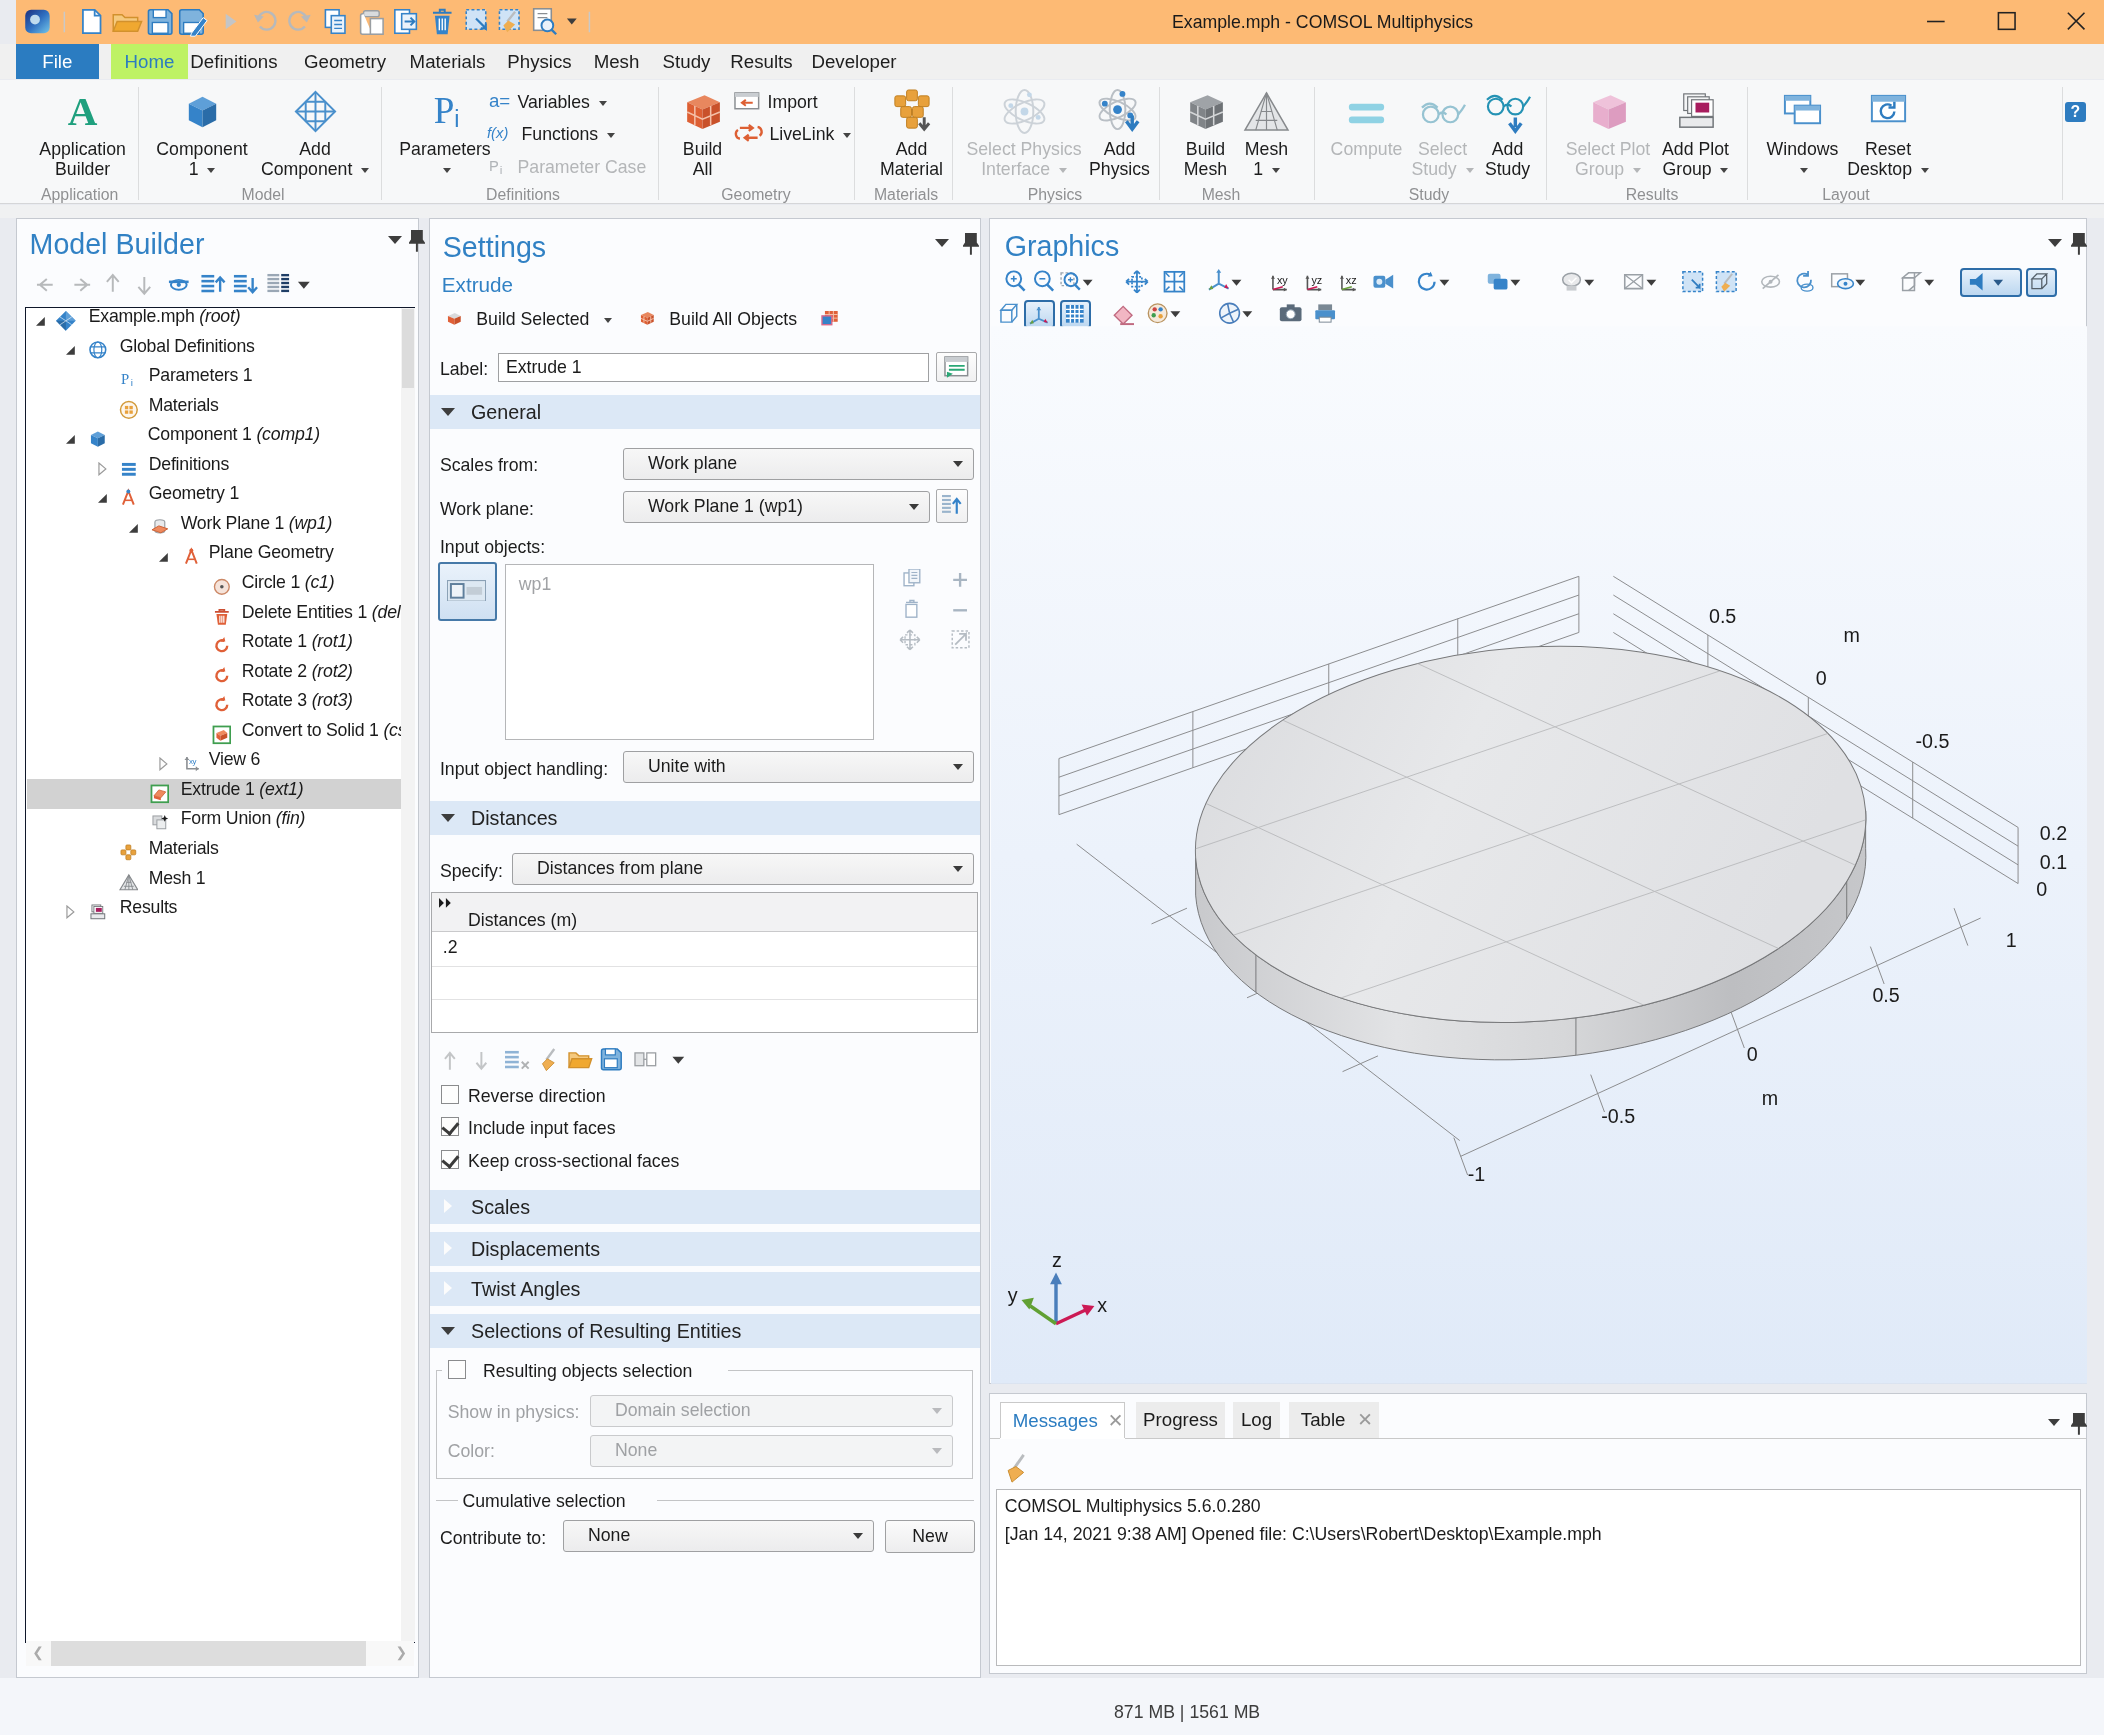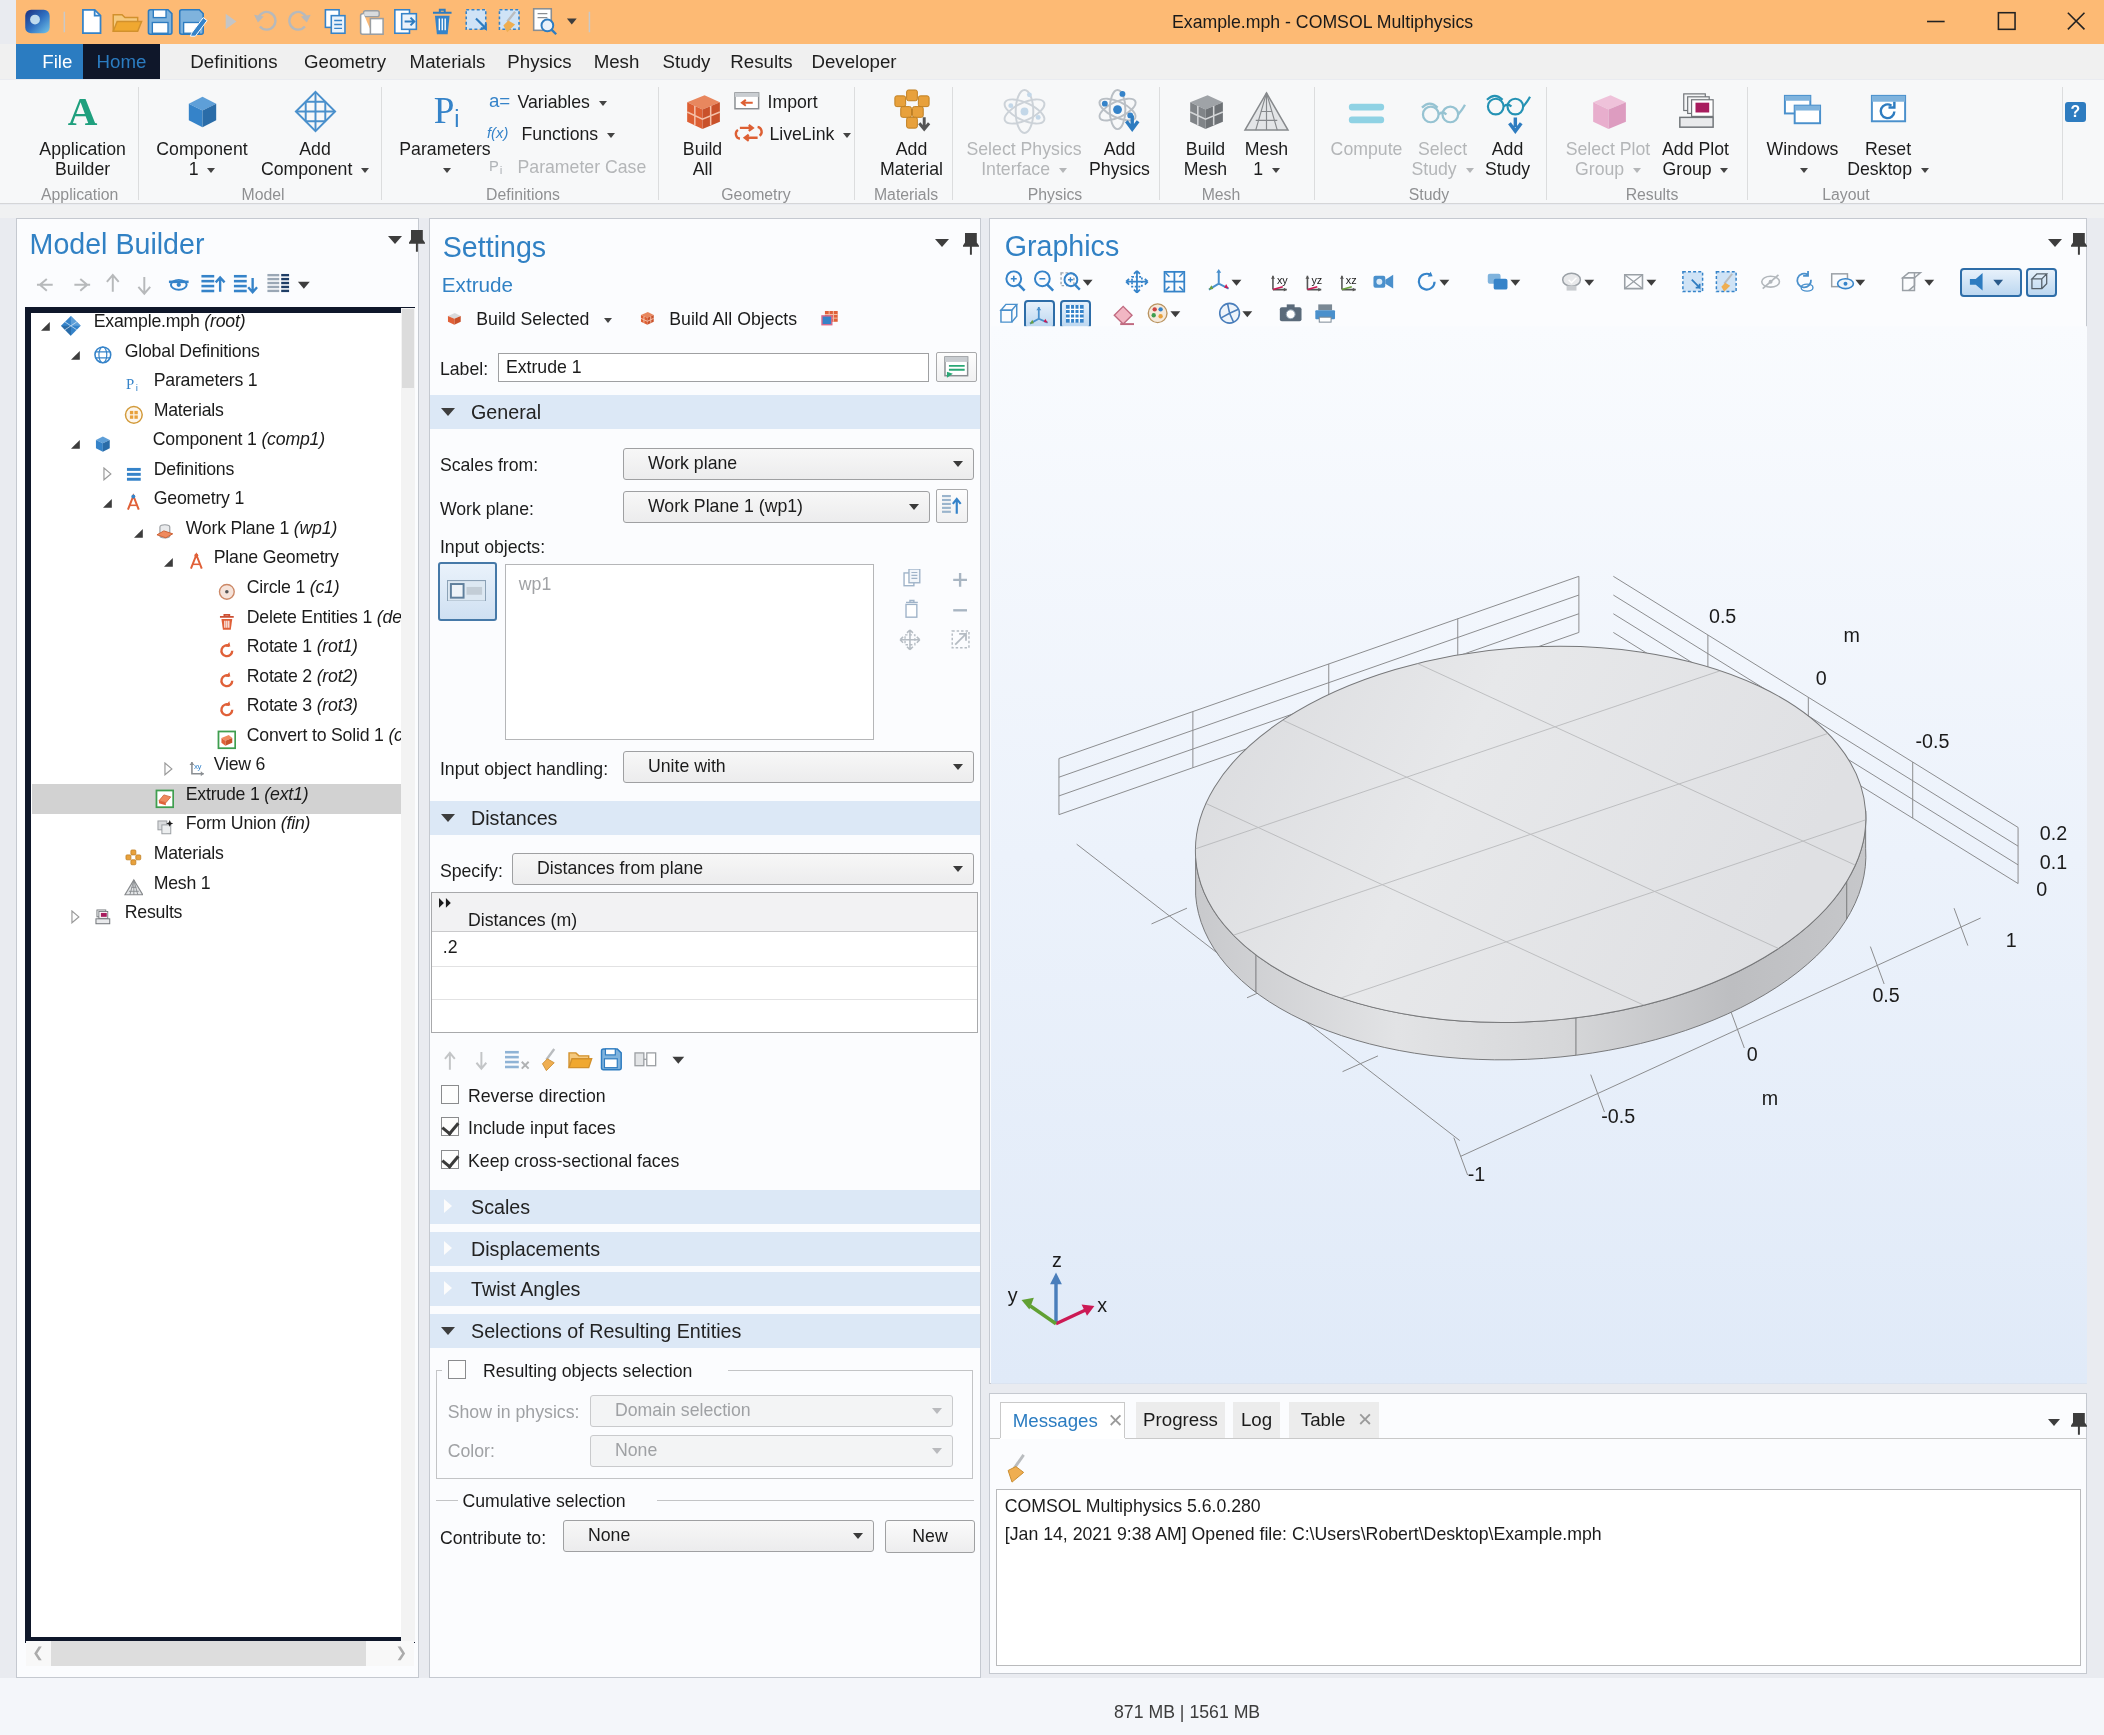--- a/index.html
+++ b/index.html
@@ -5,21 +5,21 @@
 * { margin:0; padding:0; box-sizing:border-box; }
 html,body { width:2104px; height:1736px; font-family:"Liberation Sans", sans-serif; background:#ffffff; overflow:hidden; }
 #win { position:absolute; left:0; top:0; width:2104px; height:1736px; background:#e9ebf0; }
 
 #titlebar { position:absolute; left:16px; top:0; width:2104px; height:44px; background:#fdba74; }
 #title-text { position:absolute; left:1156px; top:11.8px; width:493px; font-size:17.7px; color:#1a1a1a; white-space:nowrap; }
 
 #tabrow { position:absolute; left:0; top:44px; width:2104px; height:35px; background:#f0f0f0; }
 .tab { position:absolute; top:0; height:35px; line-height:35px; text-align:center; font-size:18.7px; color:#1e1e1e; }
 #tab-file { left:15.8px; width:83px; background:#2b7cc1; color:#ffffff; }
-#tab-home { left:83px; width:77px; background:#0f172a; color:#2b7cc1; }
+#tab-home { left:111px; width:77px; background:#bef264; color:#2b7cc1; }
 
 #ribbon { position:absolute; left:0; top:80px; width:2104px; height:124px; background:#f7f8f9; border-bottom:1px solid #d5d6d8; }
 #ribbonstrip { position:absolute; left:0; top:205px; width:2104px; height:12.8px; background:#f0f1f2; }
 .rsep { position:absolute; top:6.9px; width:1px; height:113px; background:#dcddde; }
 .rgl { position:absolute; top:106px; font-size:15.8px; color:#8f9092; text-align:center; }
 .rbig { position:absolute; top:7.9px; text-align:center; font-size:17.7px; color:#1c1c1c; }
 .rbig .ric { height:47px; display:flex; align-items:center; justify-content:center; margin-bottom:3.9px;}
 .rbig .rlb { line-height:20.7px; }
 .rsm { position:absolute; font-size:17.7px; color:#1c1c1c; height:23.6px; line-height:23.6px; white-space:nowrap; }
 .rsm svg { vertical-align:-3.9px; }
@@ -29,21 +29,21 @@
 
 .panel { position:absolute; background:#fbfcfe; border:1px solid #c5c9d0; }
 .ptitle { position:absolute; font-size:28.6px; color:#3181c4; }
 .phead-caret { position:absolute; width:0; height:0; border-left:7.9px solid transparent; border-right:7.9px solid transparent; border-top:8.9px solid #3d3d3d; }
 .pin { position:absolute; }
 #mb { left:15.8px; top:218px; width:403px; height:1460px; }
 #set { left:429px; top:218px; width:552px; height:1460px; }
 #gfx { left:989px; top:218px; width:1098px; height:1166px; }
 #msg { left:989px; top:1393px; width:1098px; height:281px; }
 
-#tree { position:absolute; left:7.9px; top:88px; width:390px; height:1336px; background:#ffffff; border:6px solid #0f172a; overflow:hidden;padding-left:44px;}
+#tree { position:absolute; left:7.9px; top:88px; width:390px; height:1336px; background:#ffffff; border:1px solid #0f172a; overflow:hidden;padding-left:44px;}
 .trow { position:absolute; left:1px; height:29.6px; width:386px; font-size:17.7px; letter-spacing:-0.2px; color:#1b1b1b; white-space:nowrap; }
 .trow .lbl { position:absolute; top:3.9px; }
 .trow .sfx { font-style:italic; }
 .ticon { position:absolute; top:4.9px; width:19.7px; height:19.7px; }
 
 .sechead { position:absolute; left:0px; width:550px; height:34px; background:#dce8f6; }
 .sechead .tri { position:absolute; left:10.8px; top:12.8px; width:0; height:0; border-left:7.9px solid transparent; border-right:7.9px solid transparent; border-top:8.9px solid #3d3d3d; }
 .sechead .tric { position:absolute; left:13.8px; top:8.9px; width:0;height:0; border-top:7.9px solid transparent; border-bottom:7.9px solid transparent; border-left:8.9px solid #fcfcfc; }
 .sechead .t { position:absolute; left:41px; top:5.9px; font-size:19.7px; color:#232323; }
 .slabel { position:absolute; left:9.9px; font-size:17.7px; color:#1b1b1b; }

